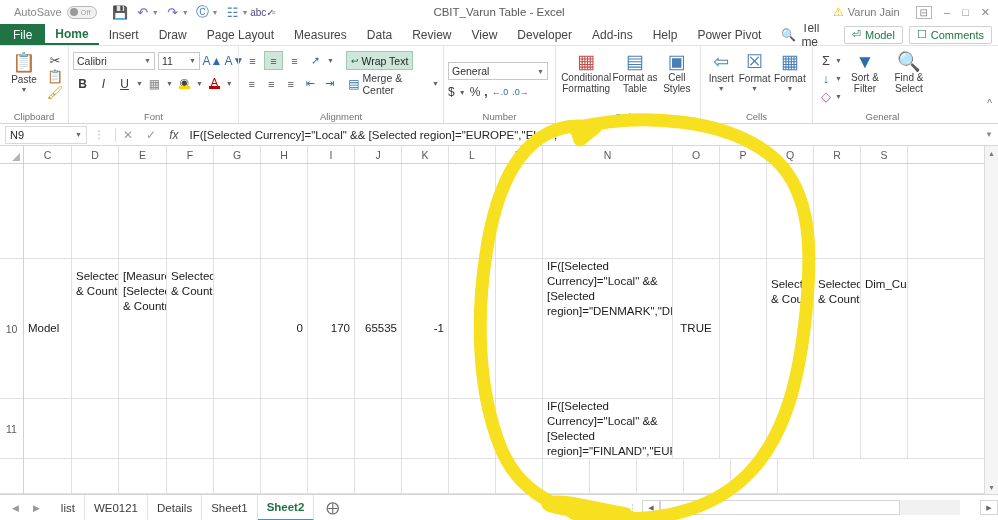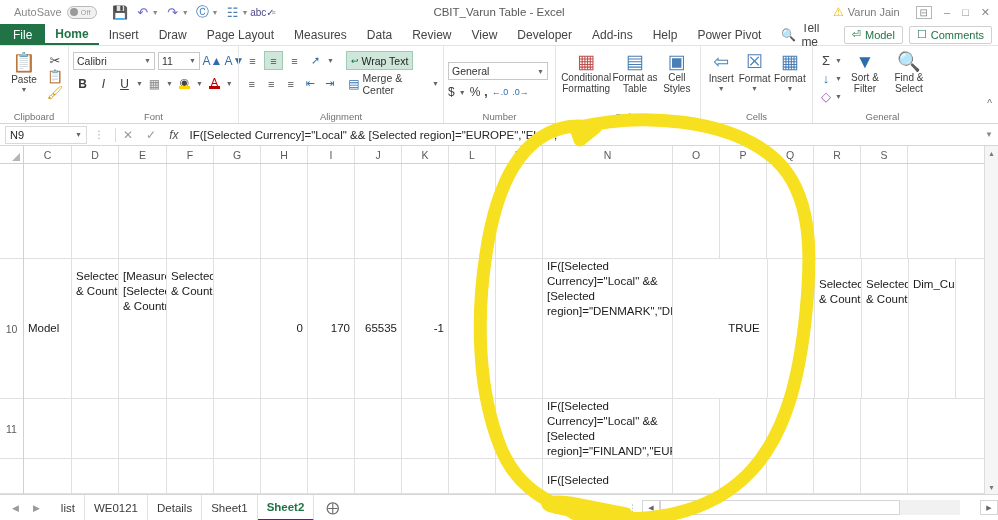--- a/index.html
+++ b/index.html
@@ -167,21 +167,21 @@
     font-size:10.5px; color:#5a5a5a; border-bottom:1px solid #e0e0e0; background:#fff;
   }
   .cells { flex:1; position:relative; }
   .grid-row { display:flex; border-bottom:1px solid #e0e0e0; }
   .cell {
     border-right:1px solid #e0e0e0;
     font-size:11.5px; color:#1a1a1a; line-height:15px;
     padding: 3px 4px; overflow:hidden; word-wrap:break-word;
     display:flex; align-items:center;
   }
-  .cell.center { justify-content:center; text-align:center;margin-left:48px; }
+  .cell.center { justify-content:center; text-align:center; }
   .cell.right { justify-content:flex-end; text-align:right; }
   .cell.top { align-items:flex-start; }
   .vscroll {
     position:absolute; right:0; top:0; width:14px; bottom:0;
     background:#f5f5f5; border-left:1px solid #dcdcdc;
   }
   .vs-arrow { height:14px; display:flex; align-items:center; justify-content:center;
               font-size:7px; color:#7a7a7a; }
 
   
@@ -189,21 +189,21 @@
     height: 26px; display:flex; align-items:center;
     border-top:1px solid #d6d6d6; background:#fff;
     font-size:11.5px; color:#333;
   }
   .navarrows { display:flex; gap:14px; padding: 0 12px; color:#9a9a9a; font-size:9px; }
   .stab {
     padding: 0 9px; height:26px; display:flex; align-items:center;
     border-right:1px solid #e0e0e0; color:#3a3a3a;
   }
   .stab:first-of-type { border-left:1px solid #e0e0e0; }
-  .stab.active { color:#217346; font-weight:bold; border-bottom:2px solid #701a75; }
+  .stab.active { color:#217346; font-weight:bold; border-bottom:2px solid #0ea5e9; }
   .addsheet { padding: 0 12px; color:#6a6a6a; font-size:13px; }
   .hscroll-wrap { margin-left:auto; display:flex; align-items:center; height:26px; }
   .grip { color:#b0b0b0; font-size:9px; padding:0 6px; letter-spacing:-1px;}
   .hs-btn { width:18px; height:15px; border:1px solid #d5d5d5; background:#fff;
             display:flex; align-items:center; justify-content:center; font-size:7px; color:#666;}
   .hs-track { width:300px; height:15px; background:#f1f1f1; position:relative; }
   .hs-thumb { position:absolute; left:0; top:0; height:15px; width:240px;
               background:#fff; border:1px solid #d5d5d5; }
 
   
@@ -581,21 +581,20 @@
         <div class="cell" style="width:47px;"></div>
         <div class="cell" style="width:48px;"></div>
         <div class="cell" style="width:47px;"></div>
         <div class="cell" style="width:47px;"></div>
         <div class="cell" style="width:47px;"></div>
         <div class="cell" style="width:47px;"></div>
         <div class="cell" style="width:47px;"></div>
         <div class="cell" style="width:47px;"></div>
         <div class="cell" style="width:47px;"></div>
         <div class="cell" style="width:47px;"></div>
-        <div class="cell top" style="width:130px;padding-top:14px;">IF([Selected</div>
         <div class="cell" style="width:47px;"></div>
         <div class="cell" style="width:47px;"></div>
         <div class="cell" style="width:47px;"></div>
         <div class="cell" style="width:47px;"></div>
         <div class="cell" style="width:47px;"></div>
       </div>
     </div>
   </div>
 
   <div class="vscroll">

